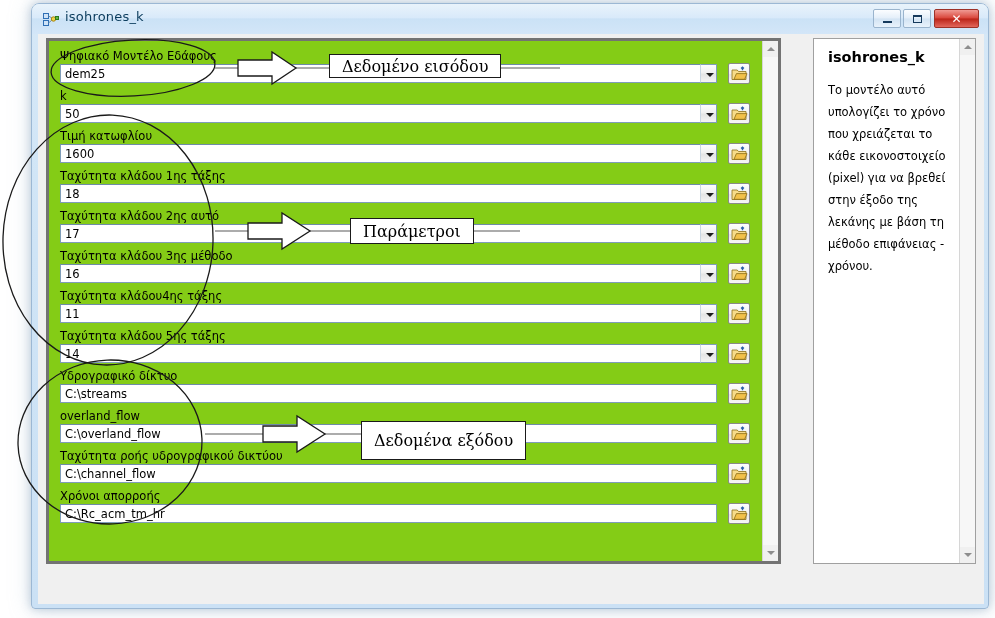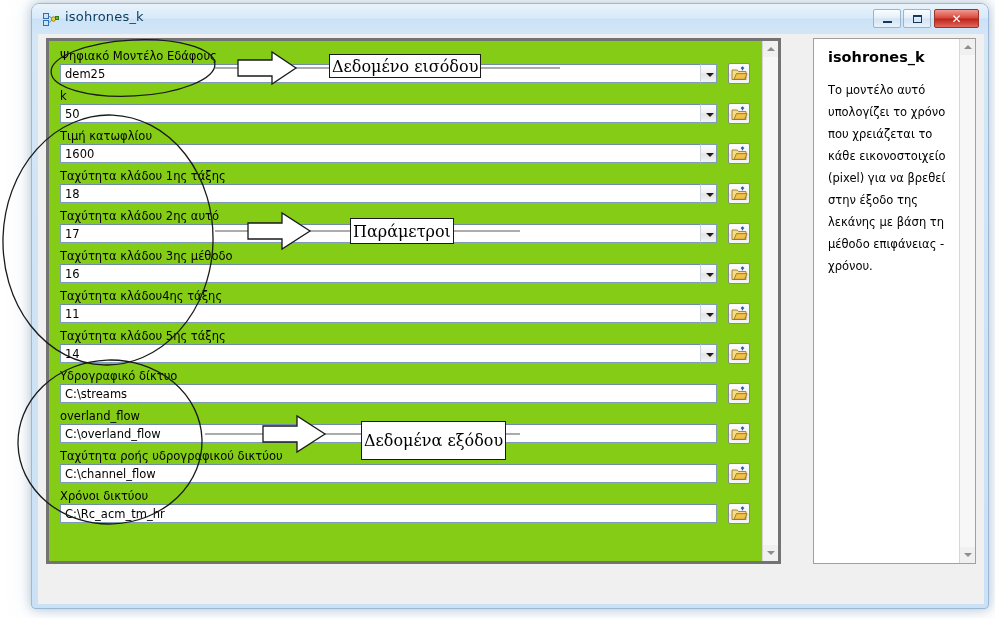--- a/index.html
+++ b/index.html
@@ -299,21 +299,21 @@
   .annot-box {
     position: absolute;
     border: 1px solid #1a1a1a;
     background: #ffffff;
     font-family: "DejaVu Serif", "Liberation Serif", serif;
     font-size: 16px;
     color: #000;
     display: flex;
     align-items: center;
     justify-content: center;
-    padding: 1px 2px;
+    padding: 1px 12px;
     box-sizing: border-box;
     white-space: nowrap;
   }
 </style>
 </head>
 <body>
 
 <div id="window">
 
   <div id="titlebar">
@@ -491,21 +491,21 @@
             </div>
             <div class="browse-btn">
               <svg class="folder-ico" width="17" height="16" viewBox="0 0 17 16">
                 <path d="M1 4.5 L1 13.5 L15 13.5 L15 5.5 L7.5 5.5 L6.2 4 L1 4z" fill="#f7dc8a" stroke="#8c6d16" stroke-width="0.8"></path>
                 <path d="M3 13.3 L5.4 7.6 L16 7.6 L13.6 13.3z" fill="#f2c14a" stroke="#8c6d16" stroke-width="0.8"></path>
                 <path d="M11.5 1.2 L11.5 4.2 M10.1 2.6 L11.5 1.2 L12.9 2.6" stroke="#2c5fa8" stroke-width="1.4" fill="none"></path>
               </svg>
             </div>
           </div>
           <div class="row plain" style="top: 448px;">
-            <div class="row-label">Χρόνοι δικτύου</div>
+            <div class="row-label">Χρόνοι απορροής</div>
             <div class="row-field">
               <div class="txtbox">C:\Rc_acm_tm_hr</div>
             </div>
             <div class="browse-btn">
               <svg class="folder-ico" width="17" height="16" viewBox="0 0 17 16">
                 <path d="M1 4.5 L1 13.5 L15 13.5 L15 5.5 L7.5 5.5 L6.2 4 L1 4z" fill="#f7dc8a" stroke="#8c6d16" stroke-width="0.8"></path>
                 <path d="M3 13.3 L5.4 7.6 L16 7.6 L13.6 13.3z" fill="#f2c14a" stroke="#8c6d16" stroke-width="0.8"></path>
                 <path d="M11.5 1.2 L11.5 4.2 M10.1 2.6 L11.5 1.2 L12.9 2.6" stroke="#2c5fa8" stroke-width="1.4" fill="none"></path>
               </svg>
             </div>

